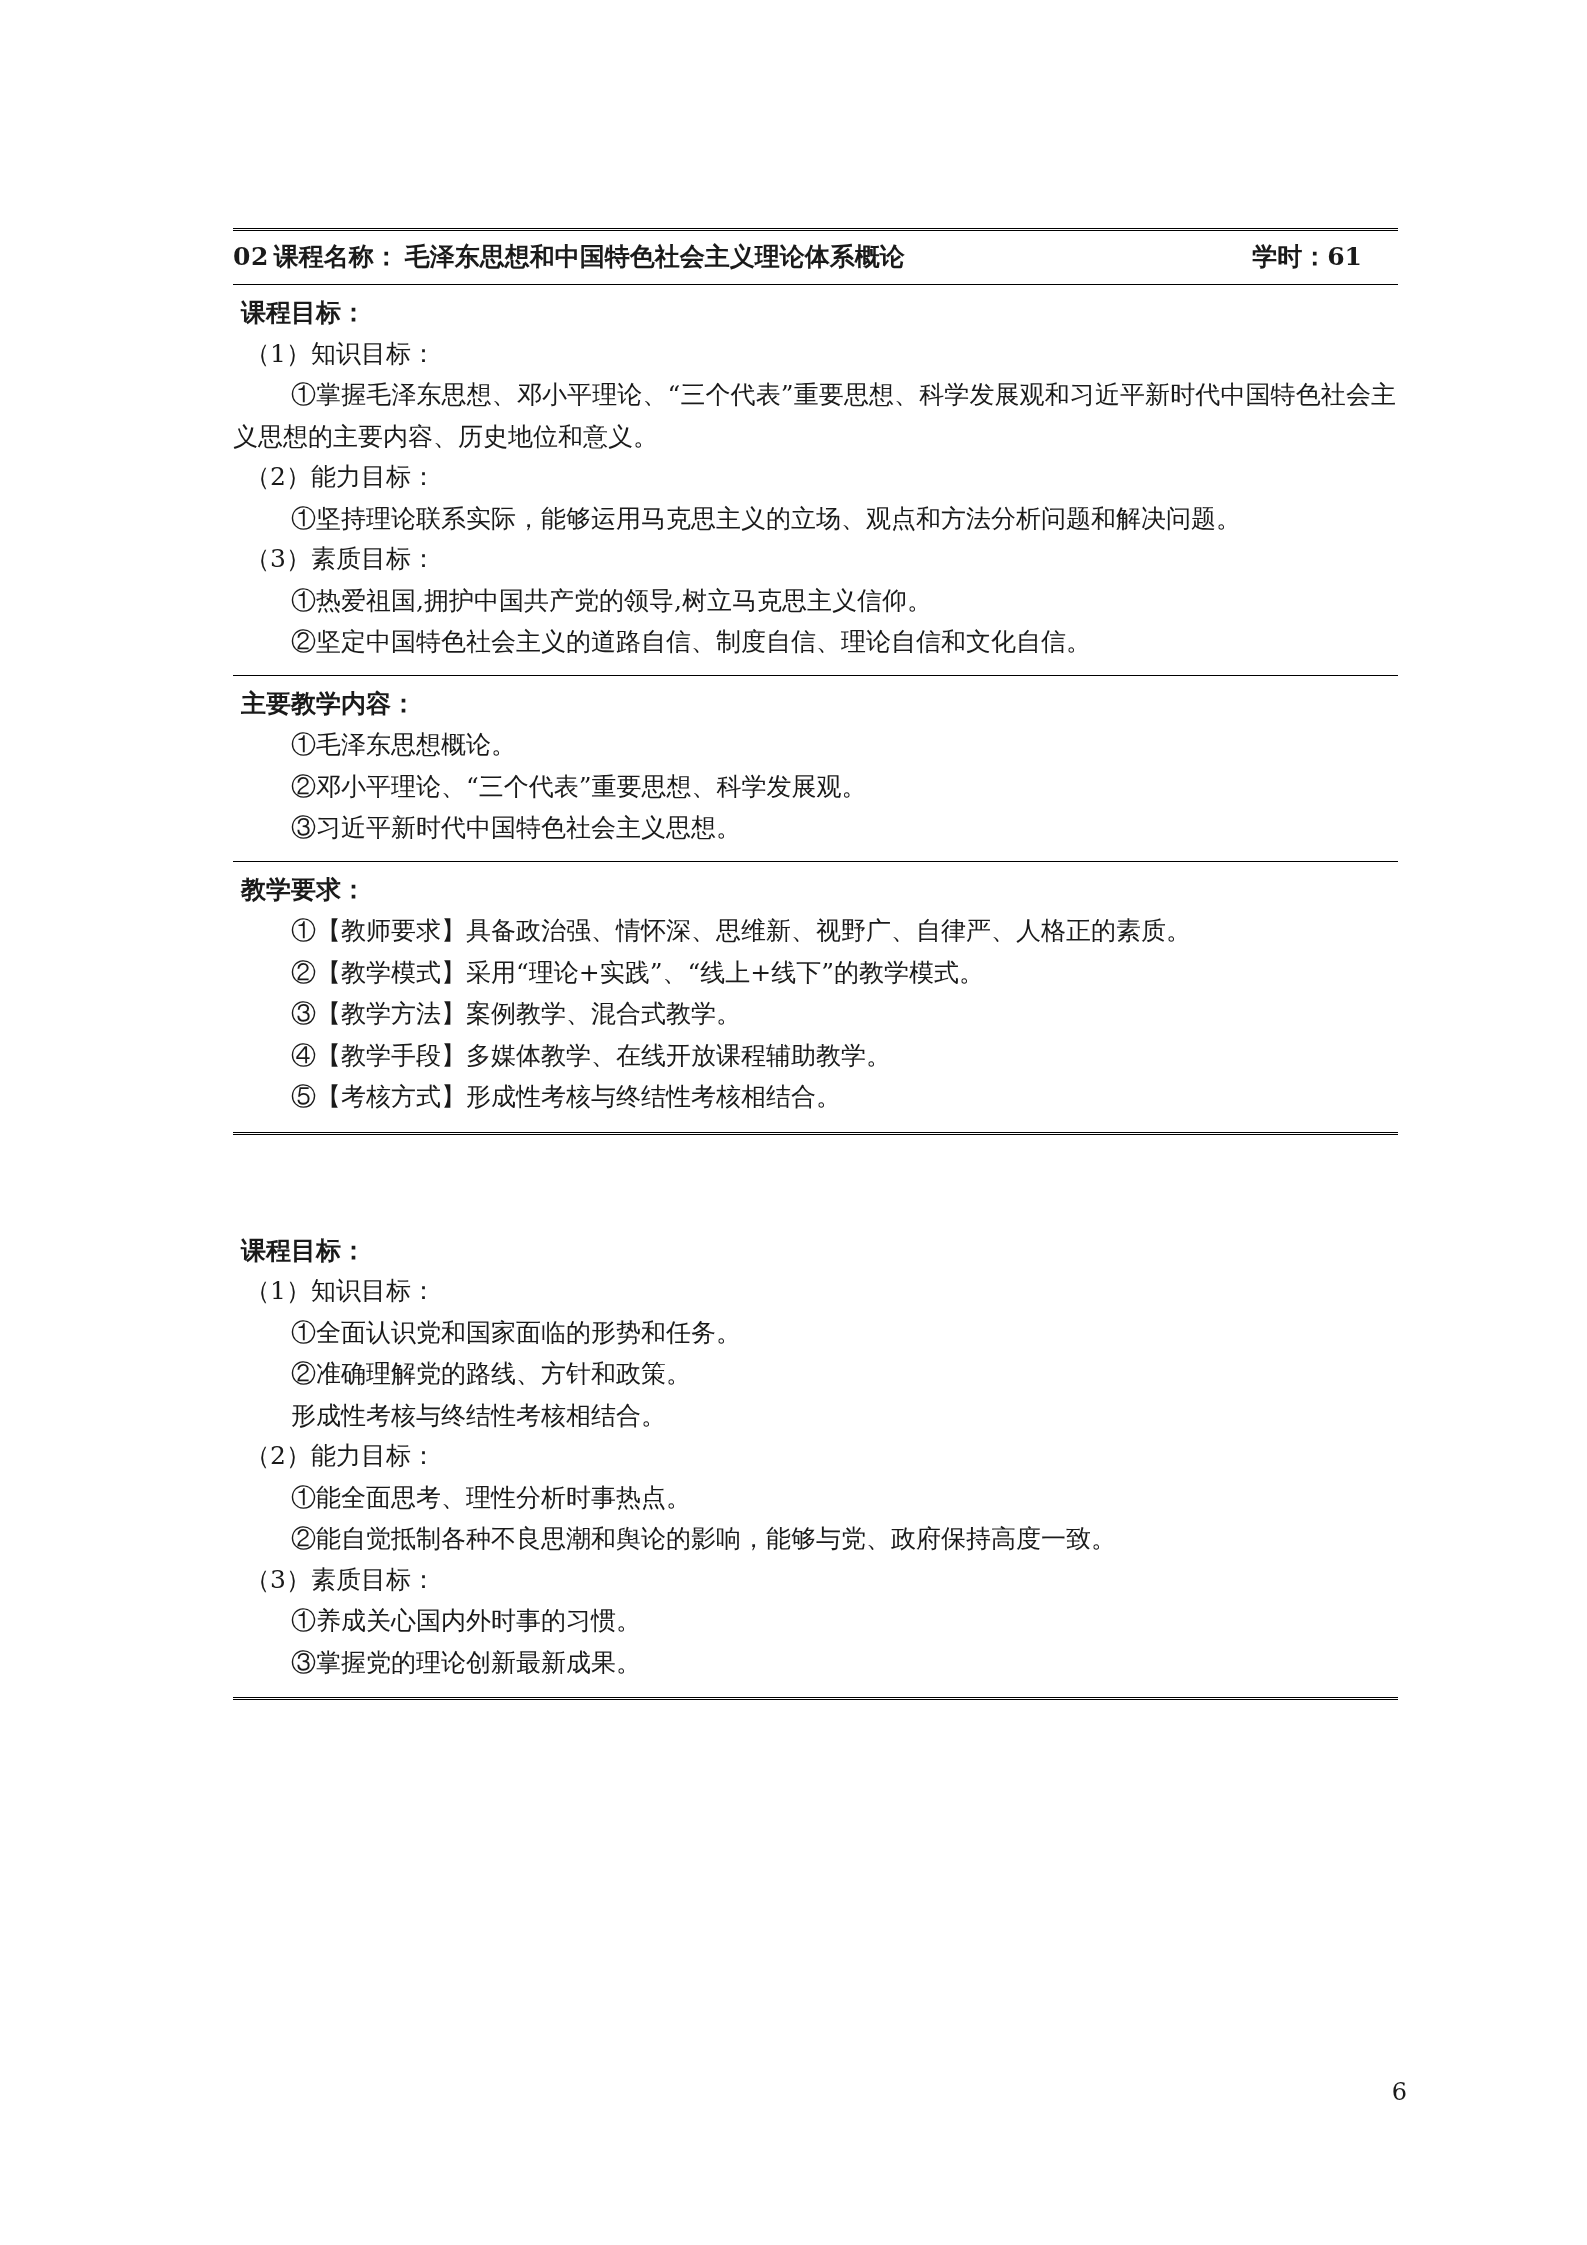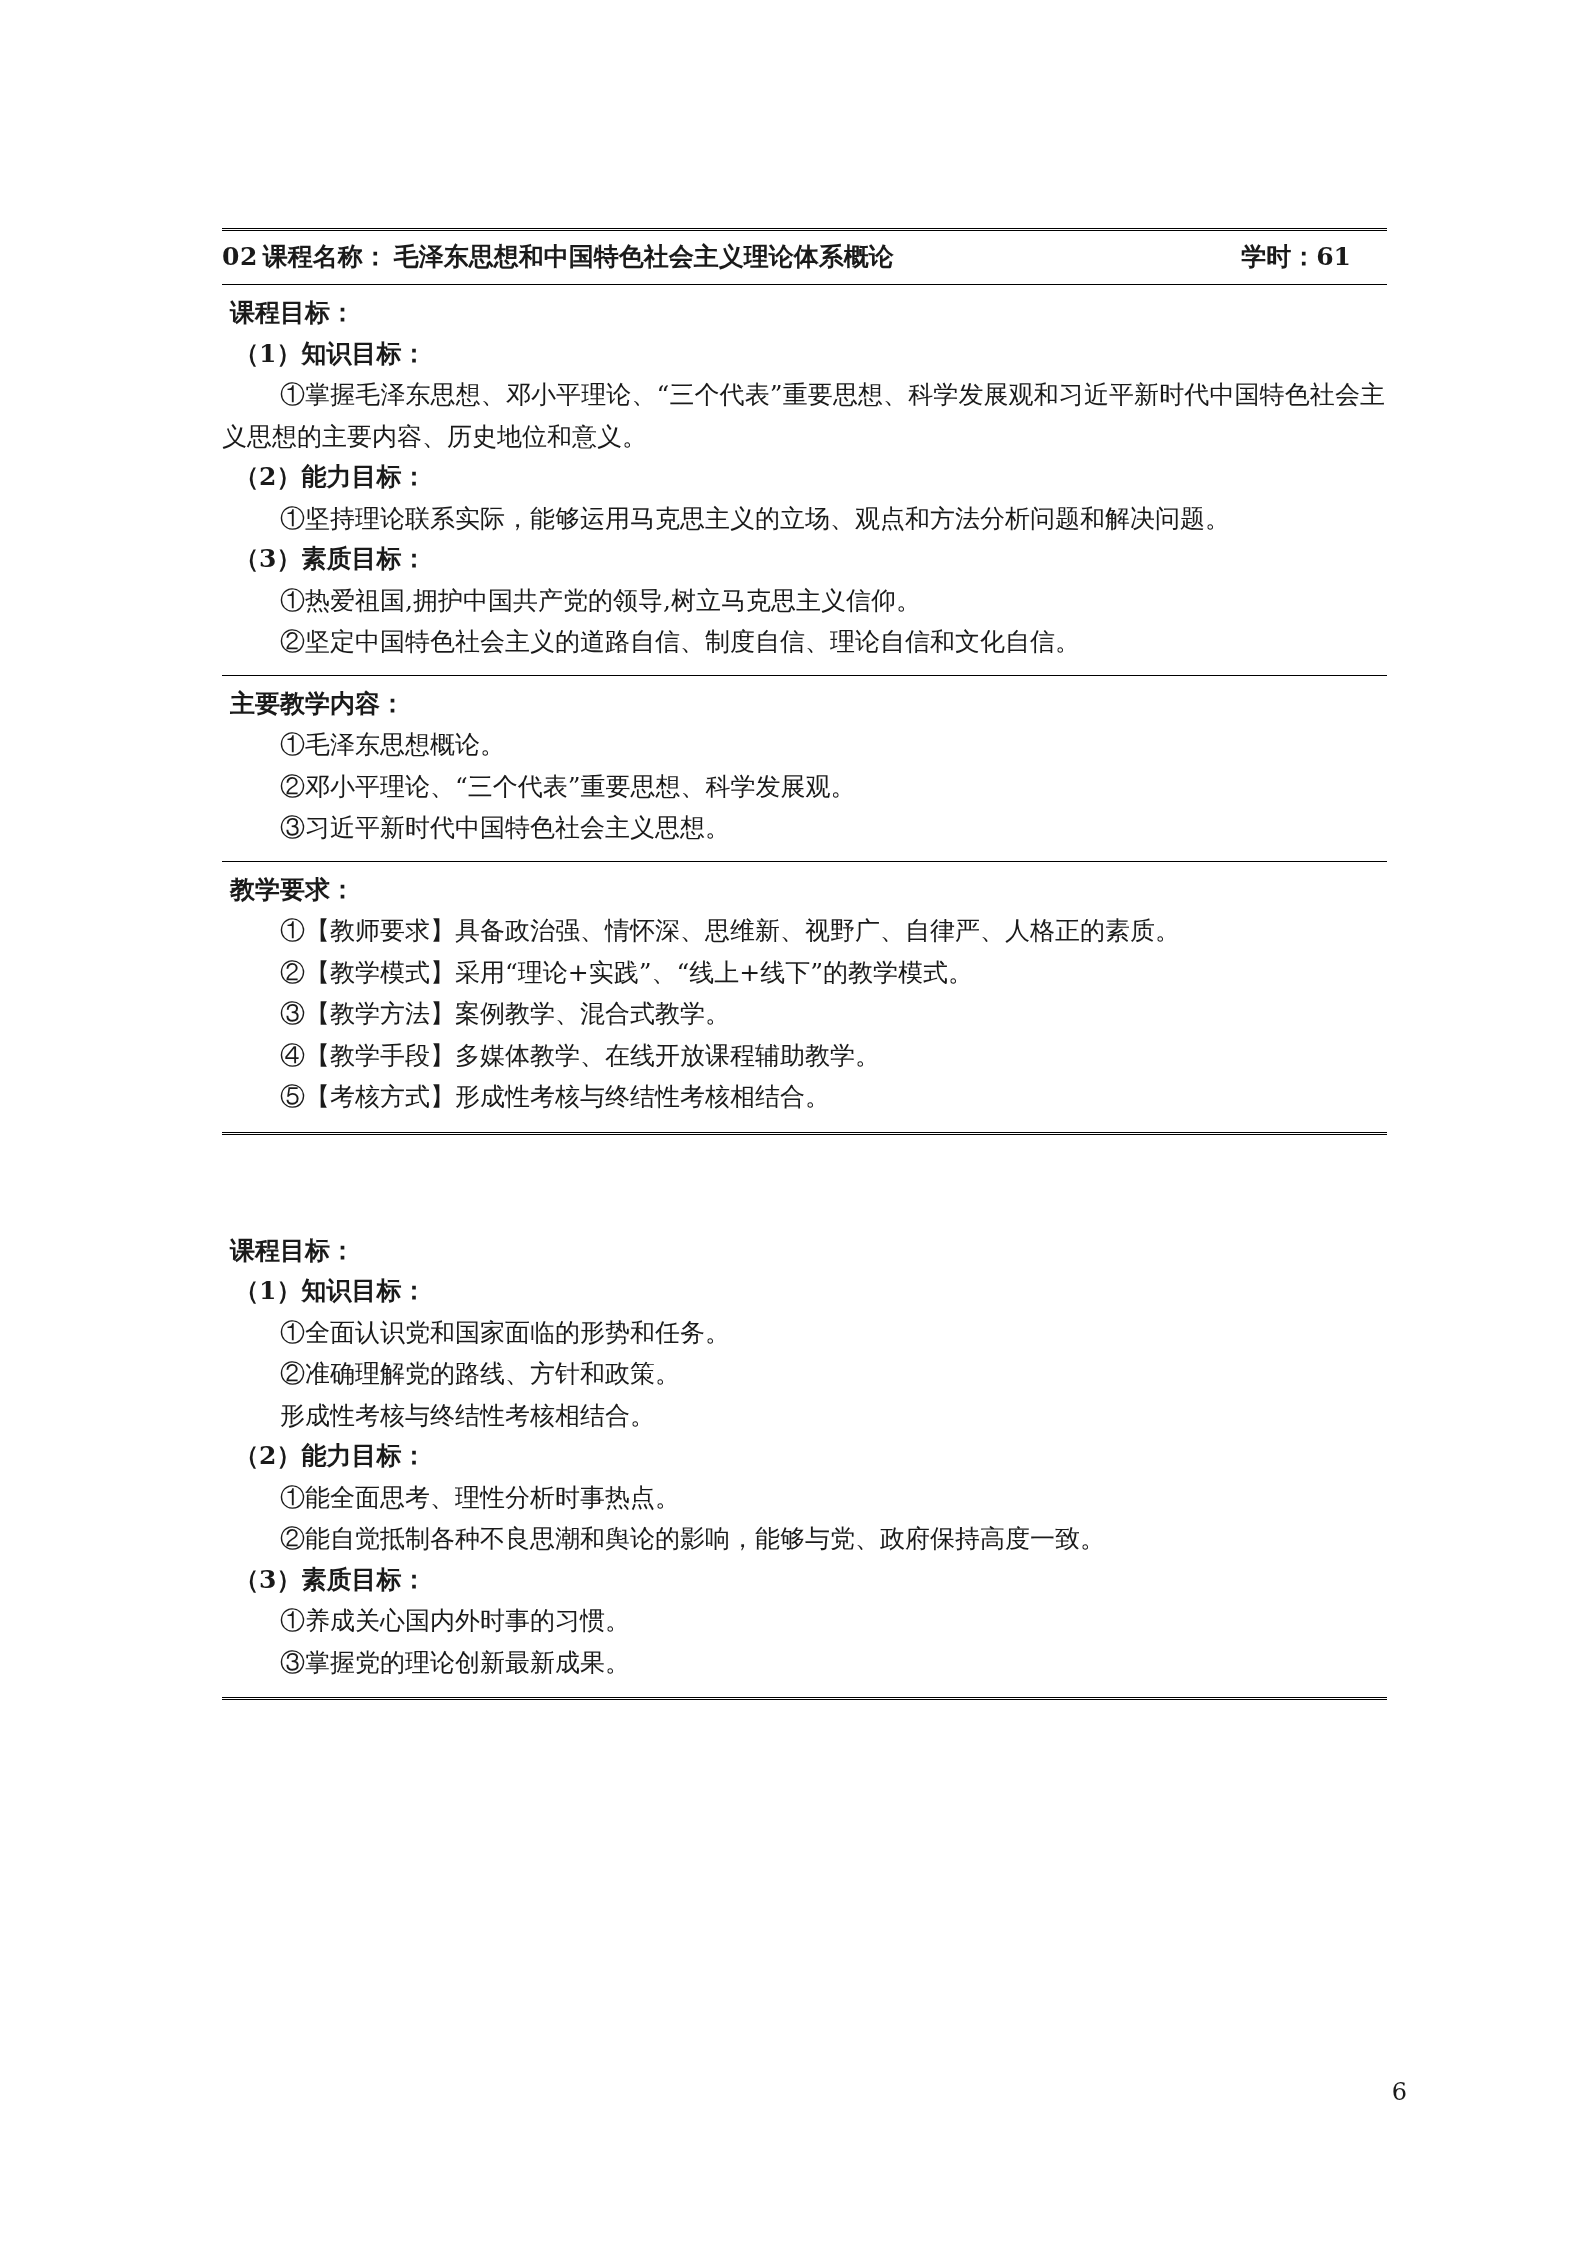--- a/index.html
+++ b/index.html
@@ -20,21 +20,21 @@
     position: absolute;
     left: 0; top: 0;
     width: 1587px;
     height: 2245px;
     box-sizing: border-box;
   }
 
   
   .content {
     position: absolute;
-    left: 222px;
+    left: 233px;
     top: 228px;
     width: 1165px;
   }
 
   
   .course-table {
     width: 100%;
     border-collapse: collapse;
     table-layout: fixed;
   }
@@ -91,21 +91,21 @@
   }
 
   
   .sec-title {
     font-weight: bold;
     font-size: 25px;
     line-height: 1.62;
     padding-left: 8px;
   }
   .sub-title {
-    font-weight: bold;
+    font-weight: normal;
     font-size: 25px;
     line-height: 1.62;
     padding-left: 12px;
   }
   .item {
     font-size: 25px;
     line-height: 1.66;
     padding-left: 58px;
     text-indent: 0;
   }

